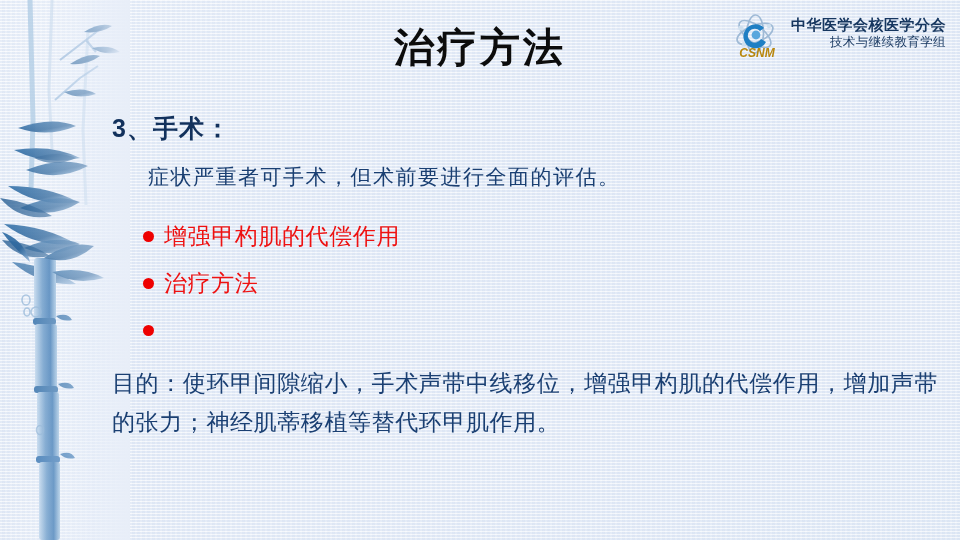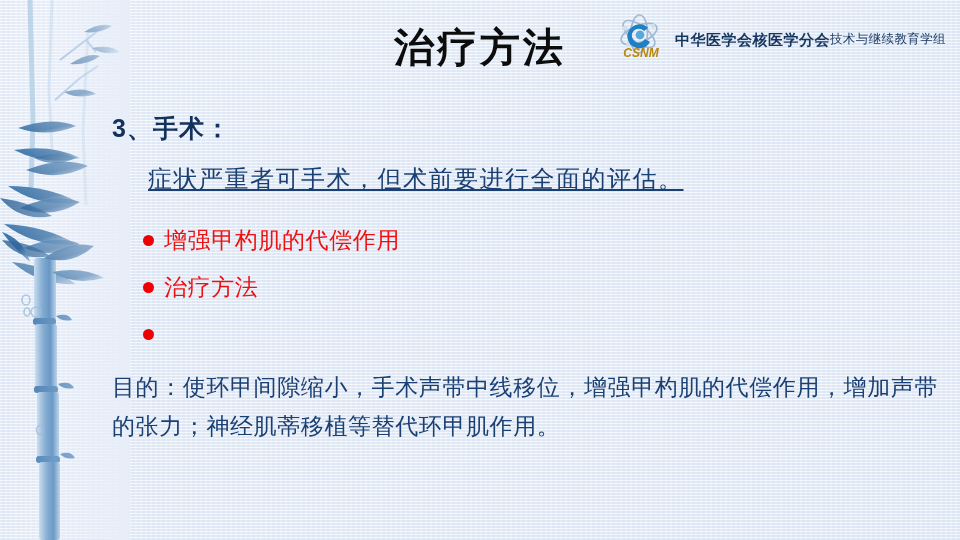--- a/index.html
+++ b/index.html
@@ -51,27 +51,27 @@
   #logo-block {
     position: absolute;
     right: 14px;
     top: 12px;
     display: flex;
     align-items: center;
     gap: 7px;
   }
   #logo-mark {
     width: 54px;
-    height: 56px;
+    height: 42px;
     flex: 0 0 auto;
   }
   #logo-text {
     display: flex;
-    flex-direction: row;
-    align-items: center;
+    flex-direction: column;
+    align-items: flex-end;
     line-height: 1.22;
   }
   .logo-line1 {
     font-size: 15px;
     font-weight: bold;
     color: #16365f;
     letter-spacing: 0.5px;
     white-space: nowrap;
   }
   .logo-line2 {
@@ -109,26 +109,25 @@
     font-size: 25px;
     font-weight: bold;
     color: #12315c;
     letter-spacing: 1px;
     line-height: 1.3;
   }
 
   #intro-line {
     margin-left: 148px;
     margin-top: 18px;
-    font-size: 24px;
+    font-size: 21px;
     color: #1a3f72;
     letter-spacing: 1.5px;
     line-height: 1.35;
     white-space: nowrap;
-    text-decoration: underline;
   }
 
   #bullet-list {
     margin: 22px 0 0 0;
     padding: 0;
     list-style: none;
   }
   #bullet-list li {
     display: flex;
     align-items: center;

